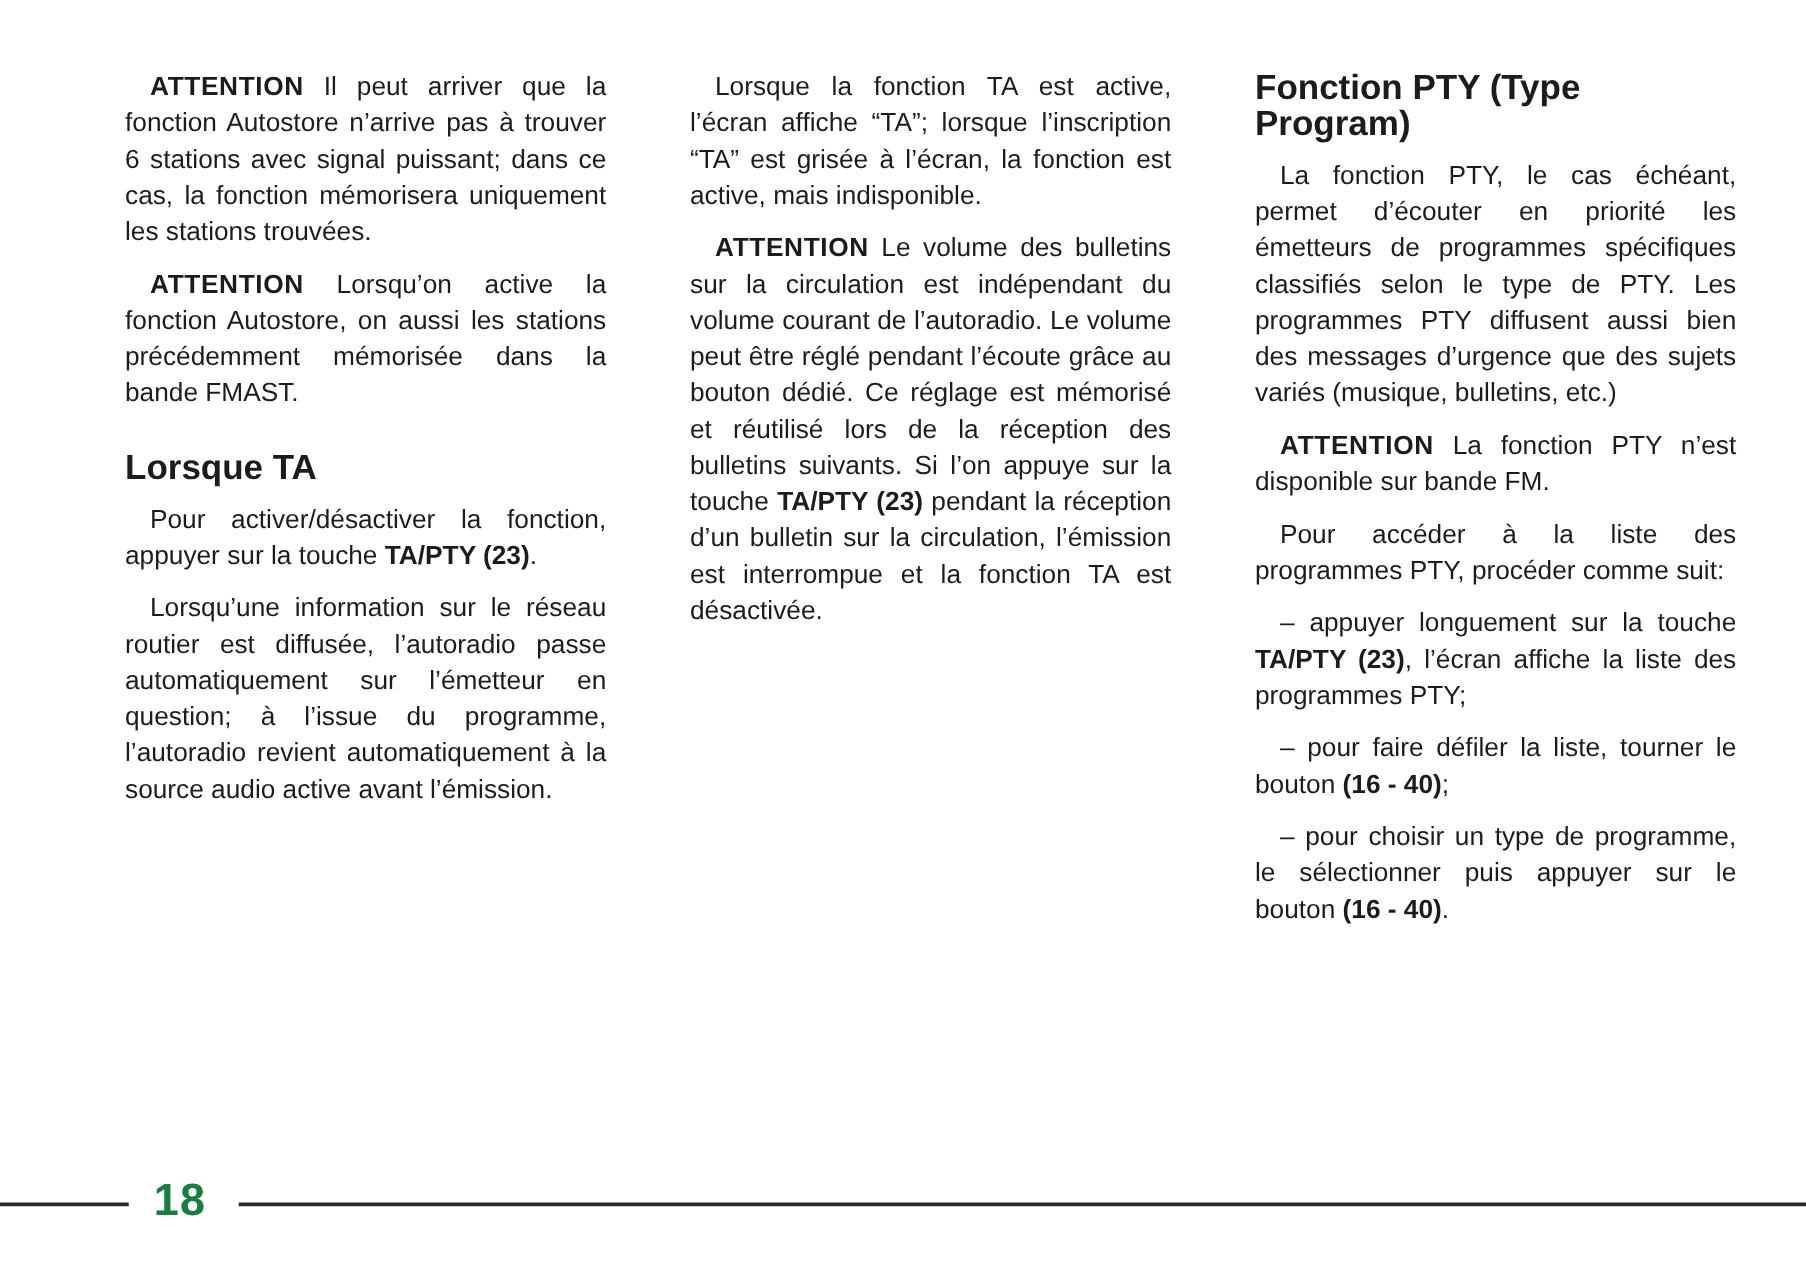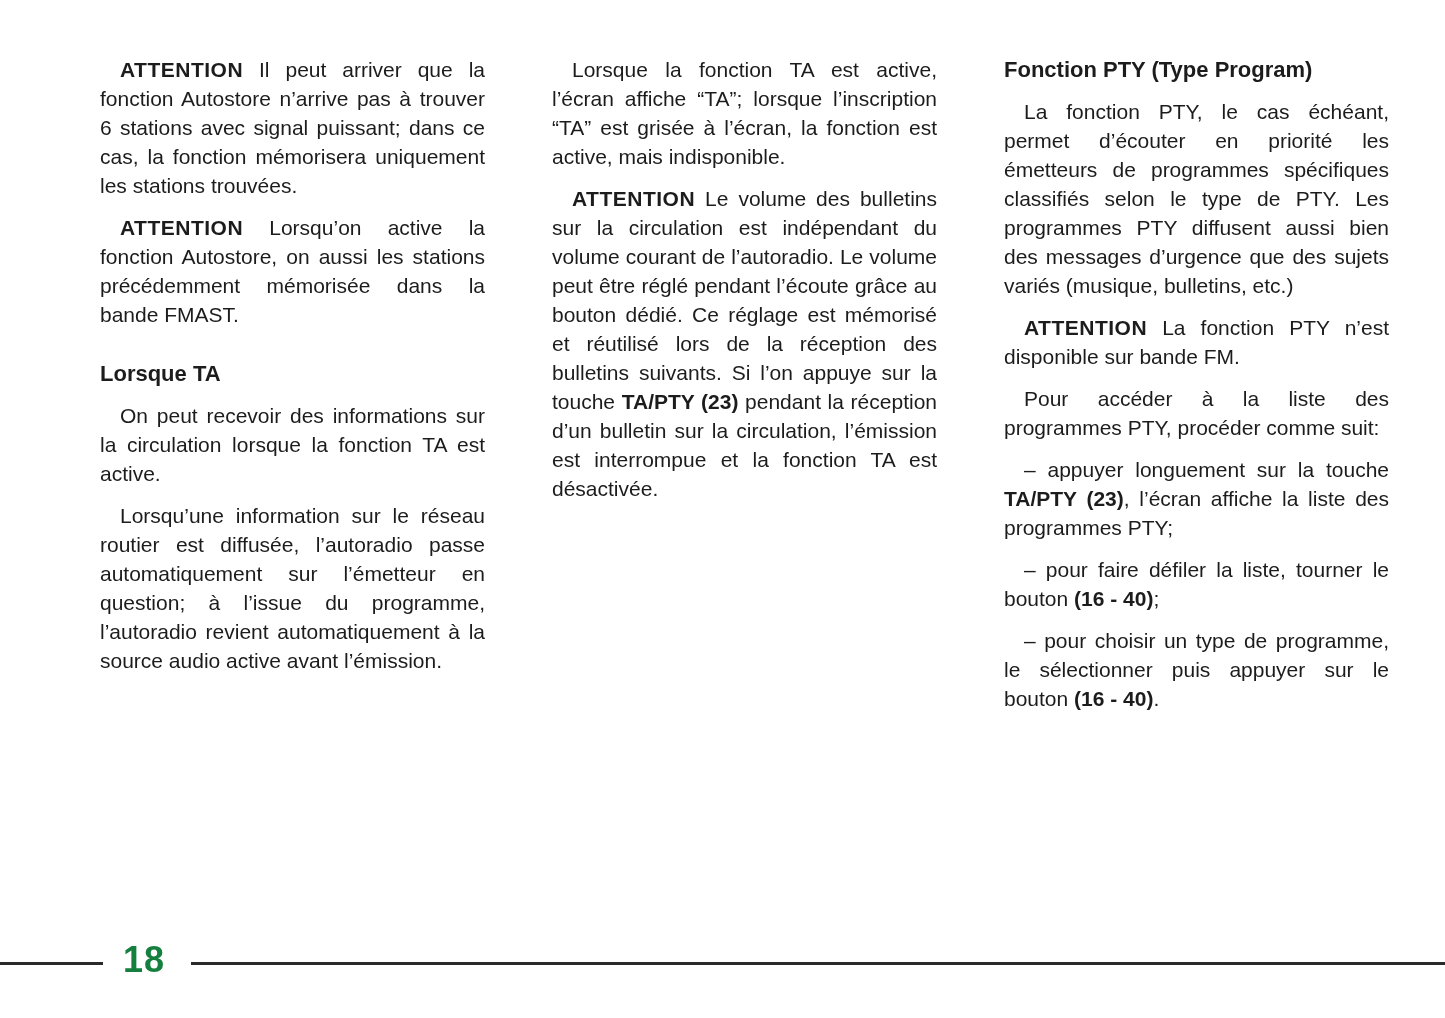--- a/index.html
+++ b/index.html
@@ -23,21 +23,21 @@
   .para{
     margin:13px 0 0 0;
     font-size:21px;
     line-height:29px;
     text-align:justify;
     text-indent:20px;
   }
   .col > :first-child{margin-top:0;}
   .heading{
     margin:30px 0 13px 0;
-    font-size:22px;
+    font-size:28px;
     line-height:29px;
     font-weight:700;
     text-indent:0;
     text-align:left;
   }
   .hline{display:block;}
   .b{font-weight:700;}
   .attention{font-weight:700;letter-spacing:0.5px;}
   .rule{
     position:absolute;
@@ -67,22 +67,22 @@
 
     <div class="col">
       <p class="para"><span class="attention">ATTENTION</span><span> Il peut arriver que la fonction Autostore n’arrive pas à trouver 6 stations avec signal puissant; dans ce cas, la fonction mémorisera uniquement les stations trouvées.</span></p>
 
       <p class="para"><span class="attention">ATTENTION</span><span> Lorsqu’on active la fonction Autostore, on aussi les stations précédemment mémorisée dans la bande FMAST.</span></p>
 
       <h2 class="heading">
           <span class="hline">Lorsque TA</span>
         </h2>
 
+      <p class="para"><span>Pour activer/désactiver la fonction, appuyer sur la touche </span><span class="b">TA/PTY (23)</span><span>.</span></p>
 
-      <p class="para"><span>On peut recevoir des informations sur la circulation lorsque la fonction TA est active.</span></p>
 
       <p class="para"><span>Lorsqu’une information sur le réseau routier est diffusée, l’autoradio passe automatiquement sur l’émetteur en question; à l’issue du programme, l’autoradio revient automatiquement à la source audio active avant l’émission.</span></p>
     </div>
 
     <div class="col">
       <p class="para"><span>Lorsque la fonction TA est active, l’écran affiche “TA”; lorsque l’inscription “TA” est grisée à l’écran, la fonction est active, mais indisponible.</span></p>
 
 
       <p class="para"><span class="attention">ATTENTION</span><span> Le volume des bulletins sur la circulation est indépendant du volume courant de l’autoradio. Le volume peut être réglé pendant l’écoute grâce au bouton dédié. Ce réglage est mémorisé et réutilisé lors de la réception des bulletins suivants. Si l’on appuye sur la touche </span><span class="b">TA/PTY (23)</span><span> pendant la réception d’un bulletin sur la circulation, l’émission est interrompue et la fonction TA est désactivée.</span></p>
     </div>

